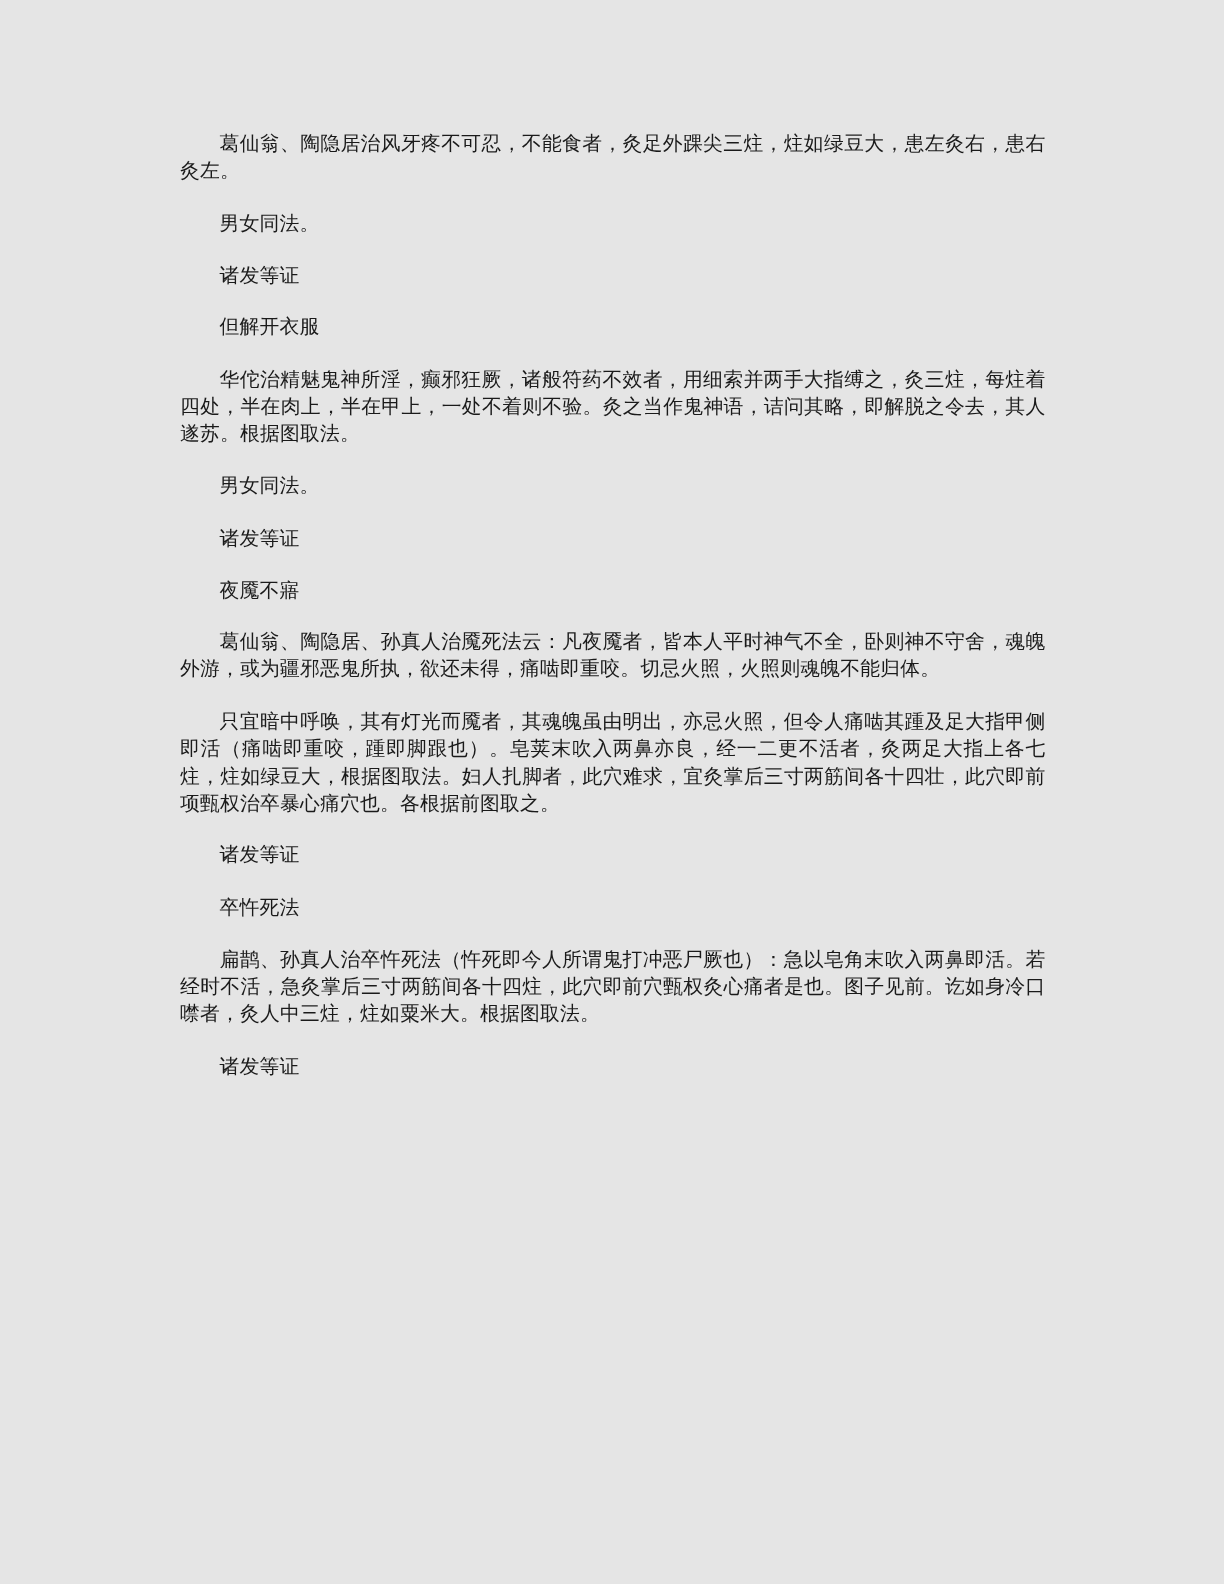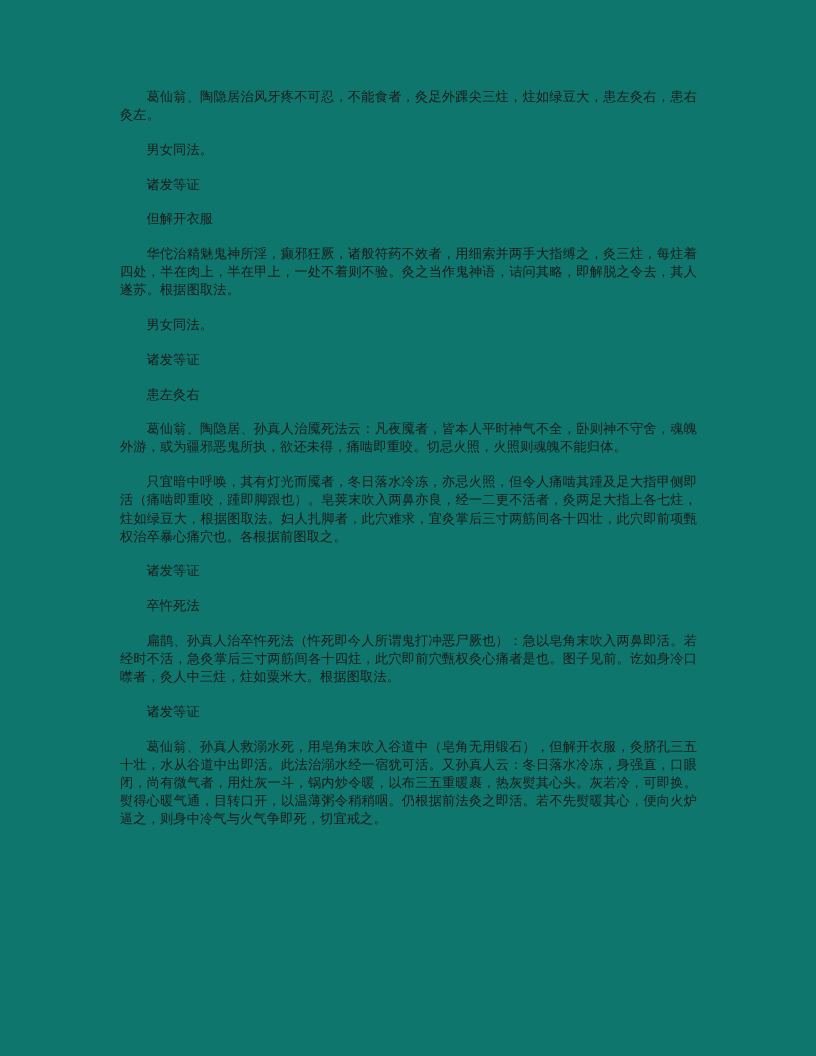--- a/index.html
+++ b/index.html
@@ -5,21 +5,21 @@
 <style>
   html, body {
     margin: 0;
     padding: 0;
     background: #ffffff;
   }
   .page {
     position: relative;
     width: 816px;
     height: 1056px;
-    background: #0f766e;
+    background: #e5e5e5;
     margin: 0 auto;
     overflow: hidden;
     font-family: "DejaVu Serif", "Liberation Serif", serif;
     color: #1a1a1a;
   }
   .content {
     position: absolute;
     left: 120px;
     top: 88px;
     width: 577px;
@@ -45,23 +45,22 @@
 <div class="page">
   <div class="content">
 
     <p class="para">葛仙翁、陶隐居治风牙疼不可忍，不能食者，灸足外踝尖三炷，炷如绿豆大，患左灸右，患右灸左。</p>
     <p class="para">男女同法。</p>
     <p class="para">诸发等证</p>
     <p class="para">但解开衣服</p>
     <p class="para">华佗治精魅鬼神所淫，癫邪狂厥，诸般符药不效者，用细索并两手大指缚之，灸三炷，每炷着四处，半在肉上，半在甲上，一处不着则不验。灸之当作鬼神语，诘问其略，即解脱之令去，其人遂苏。根据图取法。</p>
     <p class="para">男女同法。</p>
     <p class="para">诸发等证</p>
-    <p class="para">患左灸右</p>
+    <p class="para">夜魇不寤</p>
     <p class="para">葛仙翁、陶隐居、孙真人治魇死法云：凡夜魇者，皆本人平时神气不全，卧则神不守舍，魂魄外游，或为疆邪恶鬼所执，欲还未得，痛啮即重咬。切忌火照，火照则魂魄不能归体。</p>
-    <p class="para">只宜暗中呼唤，其有灯光而魇者，冬日落水冷冻，亦忌火照，但令人痛啮其踵及足大指甲侧即活（痛啮即重咬，踵即脚跟也）。皂荚末吹入两鼻亦良，经一二更不活者，灸两足大指上各七炷，炷如绿豆大，根据图取法。妇人扎脚者，此穴难求，宜灸掌后三寸两筋间各十四壮，此穴即前项甄权治卒暴心痛穴也。各根据前图取之。</p>
+    <p class="para">只宜暗中呼唤，其有灯光而魇者，其魂魄虽由明出，亦忌火照，但令人痛啮其踵及足大指甲侧即活（痛啮即重咬，踵即脚跟也）。皂荚末吹入两鼻亦良，经一二更不活者，灸两足大指上各七炷，炷如绿豆大，根据图取法。妇人扎脚者，此穴难求，宜灸掌后三寸两筋间各十四壮，此穴即前项甄权治卒暴心痛穴也。各根据前图取之。</p>
     <p class="para">诸发等证</p>
     <p class="para">卒忤死法</p>
     <p class="para">扁鹊、孙真人治卒忤死法（忤死即今人所谓鬼打冲恶尸厥也）：急以皂角末吹入两鼻即活。若经时不活，急灸掌后三寸两筋间各十四炷，此穴即前穴甄权灸心痛者是也。图子见前。讫如身冷口噤者，灸人中三炷，炷如粟米大。根据图取法。</p>
     <p class="para">诸发等证</p>
-    <p class="para">葛仙翁、孙真人救溺水死，用皂角末吹入谷道中（皂角无用锻石），但解开衣服，灸脐孔三五十壮，水从谷道中出即活。此法治溺水经一宿犹可活。又孙真人云：冬日落水冷冻，身强直，口眼闭，尚有微气者，用灶灰一斗，锅内炒令暖，以布三五重暖裹，热灰熨其心头。灰若冷，可即换。熨得心暖气通，目转口开，以温薄粥令稍稍咽。仍根据前法灸之即活。若不先熨暖其心，便向火炉逼之，则身中冷气与火气争即死，切宜戒之。</p>
 
   </div>
 </div>
 
 </body></html>

